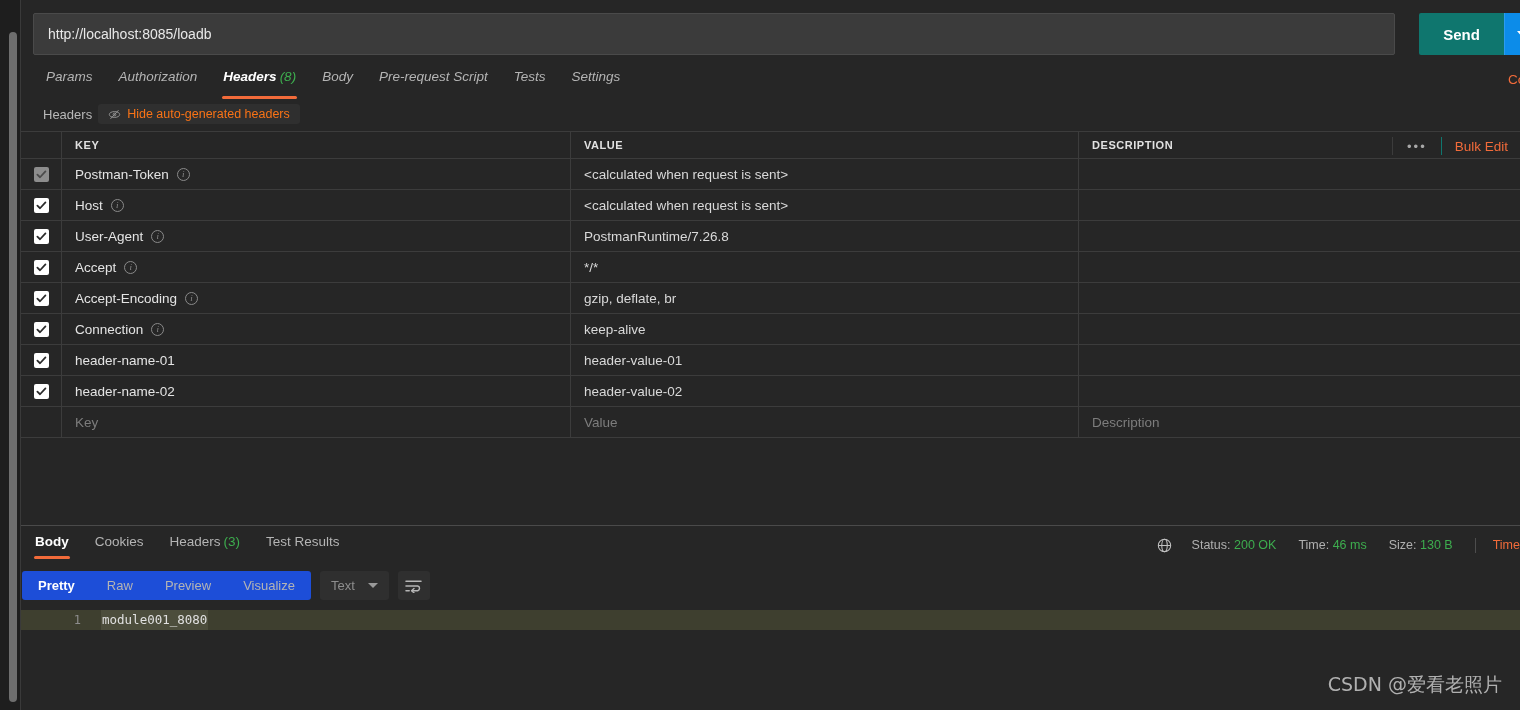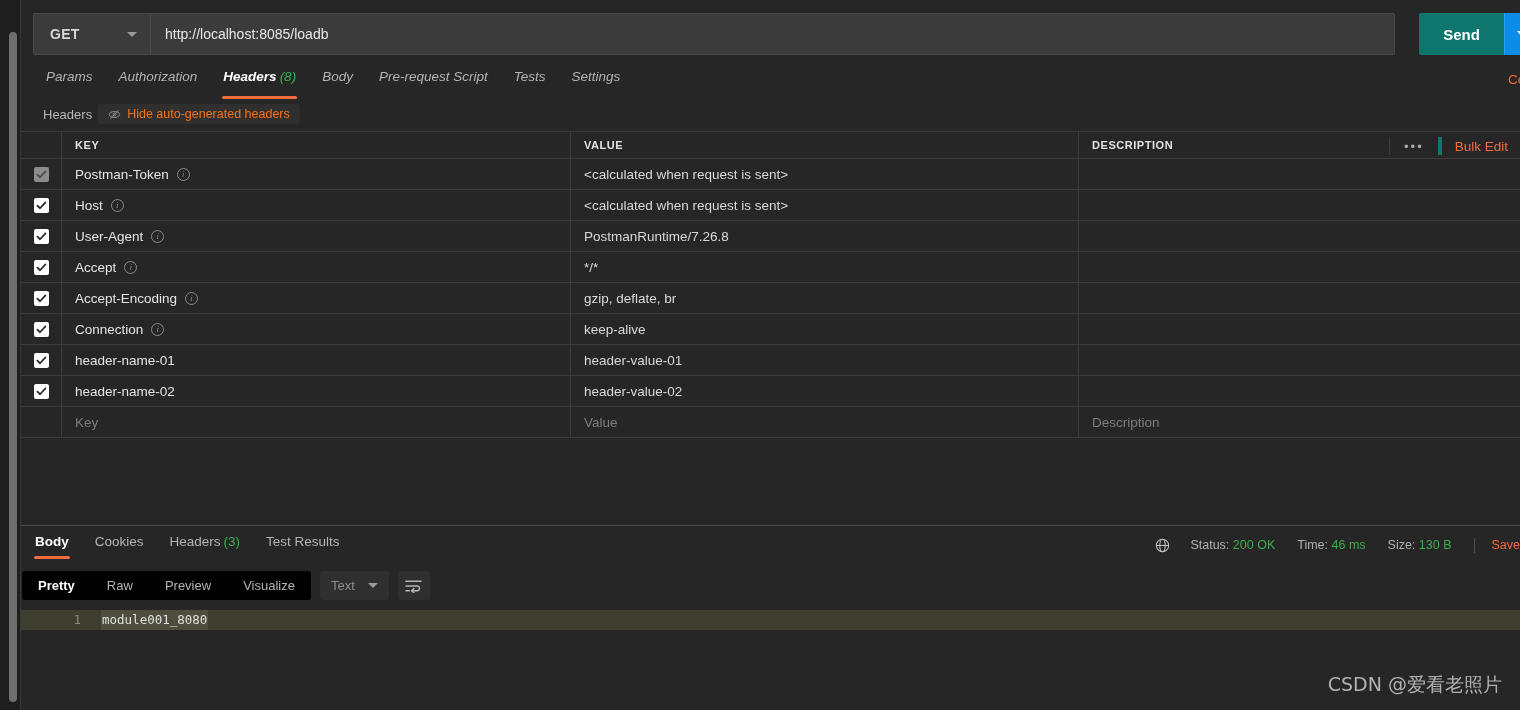--- a/index.html
+++ b/index.html
@@ -103,21 +103,21 @@
   }
   .c-check { width: 41px; height: 28px; border-right: 1px solid #3c3c3c; flex: 0 0 41px; }
   .c-key   { width: 509px; flex: 0 0 509px; border-right: 1px solid #3c3c3c; height: 100%; display: flex; align-items: center; padding-left: 13px; }
   .c-val   { width: 508px; flex: 0 0 508px; border-right: 1px solid #3c3c3c; height: 100%; display: flex; align-items: center; padding-left: 13px; }
   .c-desc  { flex: 1 1 auto; height: 100%; display: flex; align-items: center; padding-left: 13px; }
   .th { color: #e2e2e2; font-size: 11px; font-weight: 700; letter-spacing: .55px; }
   .head-actions {
     position: absolute; right: 0; top: 0; height: 28px; display: flex; align-items: center;
   }
   .dots { padding: 0 14px; color: #a8a8a8; font-size: 13px; letter-spacing: 2px; border-left: 1px solid #3c3c3c; height: 18px; display: flex; align-items: center; cursor: pointer; }
-  .bulk { padding: 0 12px 0 13px; color: #f26b3a; font-size: 13.5px; border-left: 4px solid #0f766e; height: 18px; display: flex; align-items: center; cursor: pointer; }
+  .bulk { padding: 0 12px 0 13px; color: #f26b3a; font-size: 13.5px; border-left: 1px solid #0f766e; height: 18px; display: flex; align-items: center; cursor: pointer; }
 
   .tbl-row {
     display: flex; height: 31px; align-items: center; border-bottom: 1px solid #3c3c3c;
   }
   .tbl-row .c-check { display: flex; align-items: center; justify-content: center; height: 31px; }
   .tbl-row .c-key, .tbl-row .c-val, .tbl-row .c-desc { height: 31px; }
   .cbox {
     width: 15px; height: 15px; background: #ffffff; border-radius: 2px;
     display: flex; align-items: center; justify-content: center; cursor: pointer;
   }
@@ -152,21 +152,21 @@
     font-size: 12.5px; color: #b0b0b0;
   }
   .globe { margin-right: 16px; display: flex; align-items: center; cursor: pointer; }
   .meta-item { margin-right: 18px; white-space: nowrap; }
   .meta-item b { font-weight: 400; color: #3dad4e; }
   .meta-sep { width: 1px; height: 15px; background: #4d4d4d; margin-right: 13px; }
   .save-link { color: #f26b3a; cursor: pointer; white-space: nowrap; }
 
   
   .viewer-bar { position: absolute; left: 22px; top: 571px; height: 29px; display: flex; align-items: center; gap: 9px; }
-  .segbox { display: flex; height: 29px; background: #000000; border-radius: 3px; overflow: hidden; }
+  .segbox { display: flex; height: 29px; background: #1d4ed8; border-radius: 3px; overflow: hidden; }
   .seg { padding: 0 16px; height: 29px; display: flex; align-items: center; color: #b4b4b4; font-size: 13px; cursor: pointer; }
   .seg.active { color: #fff; font-weight: 700; }
   .fmt-sel {
     display: flex; align-items: center; gap: 13px; height: 29px; padding: 0 11px;
     background: #2f2f2f; border-radius: 3px; color: #8d8d8d; font-size: 13px; cursor: pointer;
   }
   .wrap-btn {
     width: 32px; height: 29px; background: #2f2f2f; border-radius: 3px;
     display: flex; align-items: center; justify-content: center; cursor: pointer;
   }
@@ -193,24 +193,20 @@
 <div id="app">
 
   <div class="left-rail">
     <div class="rail-track"></div>
   </div>
 
   <div class="main">
 
     <div class="urlbar-wrap">
       <div class="url-group">
-        <div class="method-box">
-          <span>GET</span>
-          <span class="caret-dn"></span>
-        </div>
         <input class="url-input" value="http://localhost:8085/loadb" style="">
       </div>
       <div class="send-group">
         <button class="send-btn">Send</button>
         <div class="send-caret">
           <i></i>
         </div>
       </div>
     </div>
 
@@ -480,21 +476,21 @@
       <svg width="15" height="15" viewBox="0 0 16 16">
         <circle cx="8" cy="8" r="6.6" fill="none" stroke="#c2c2c2" stroke-width="1.1"></circle>
         <ellipse cx="8" cy="8" rx="2.9" ry="6.6" fill="none" stroke="#c2c2c2" stroke-width="1.1"></ellipse>
         <line x1="1.4" y1="8" x2="14.6" y2="8" stroke="#c2c2c2" stroke-width="1.1"></line>
       </svg>
     </span>
     <span class="meta-item"><span>Status:</span> <b>200 OK</b></span>
     <span class="meta-item"><span>Time:</span> <b>46 ms</b></span>
     <span class="meta-item"><span>Size:</span> <b>130 B</b></span>
     <span class="meta-sep"></span>
-    <span class="save-link">Save</span>
+    <span class="save-link">Time</span>
   </div>
 
   <div class="viewer-bar">
     <div class="segbox">
       <div class="seg active">Pretty</div>
       <div class="seg">Raw</div>
       <div class="seg">Preview</div>
       <div class="seg">Visualize</div>
     </div>
     <div class="fmt-sel">

